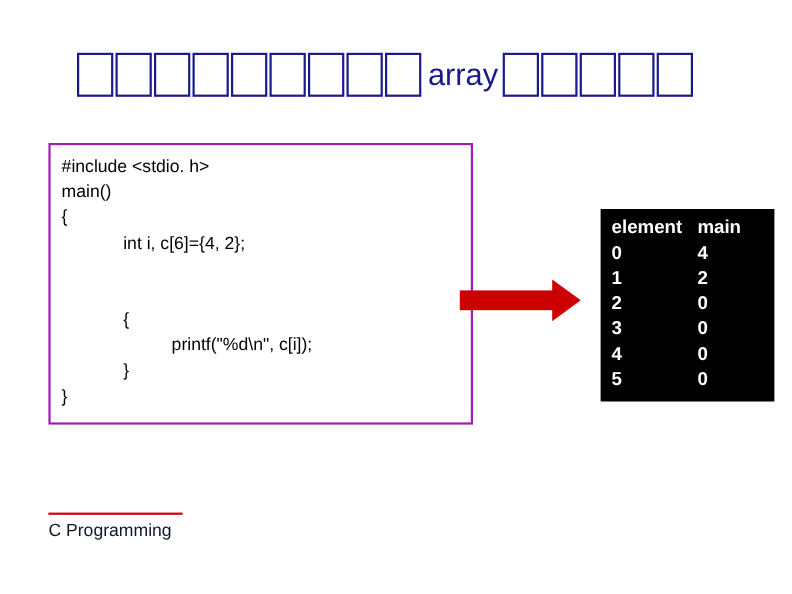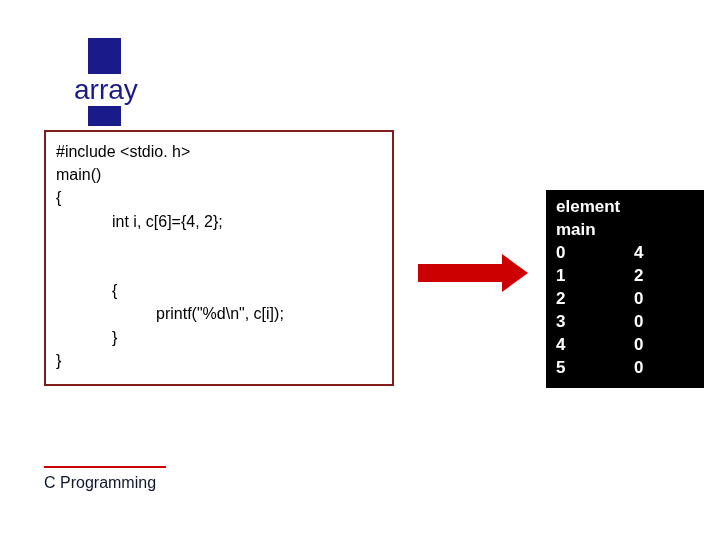--- a/index.html
+++ b/index.html
@@ -11,41 +11,40 @@
       position: relative;
       overflow: hidden;
     }
     .title-row {
       position: absolute;
       top: 38px;
       left: 70px;
       display: flex;
       align-items: center;
       height: 60px;
-      flex-direction: column;
     }
     .glyph-box {
       width: 33px;
       height: 40px;
       border: 2px solid #1a1a8a;
       margin-right: 2px;
       display: inline-block;
     }
     .title-text {
       color: #1a1a8a;
       font-size: 28px;
       font-weight: 400;
       margin: 0 4px;
     }
     .code-box {
       position: absolute;
       top: 130px;
       left: 44px;
-      width: 350px;
-      border: 2px solid #7f1d1d;
+      width: 386px;
+      border: 2px solid #a21caf;
       padding: 8px 10px 12px;
       font-family: Tahoma, Arial, sans-serif;
       font-size: 16px;
       line-height: 1.45;
       color: #000;
     }
     .code-box .l0 { padding-left: 0; }
     .code-box .l1 { padding-left: 56px; }
     .code-box .l2 { padding-left: 100px; }
     .arrow {
@@ -79,21 +78,21 @@
       left: 546px;
       width: 158px;
       background: #000;
       color: #fff;
       padding: 6px 10px 8px;
       font-family: Tahoma, Arial, sans-serif;
       font-size: 17px;
       font-weight: 700;
       line-height: 1.35;
     }
-    .out-hdr { display: flex; flex-direction: column; }
+    .out-hdr { display: flex; }
     .out-col1 { width: 78px; }
     .out-row { display: flex; }
     .footer-line {
       position: absolute;
       top: 466px;
       left: 44px;
       width: 122px;
       border-top: 2px solid #c00;
     }
     .footer-text {

